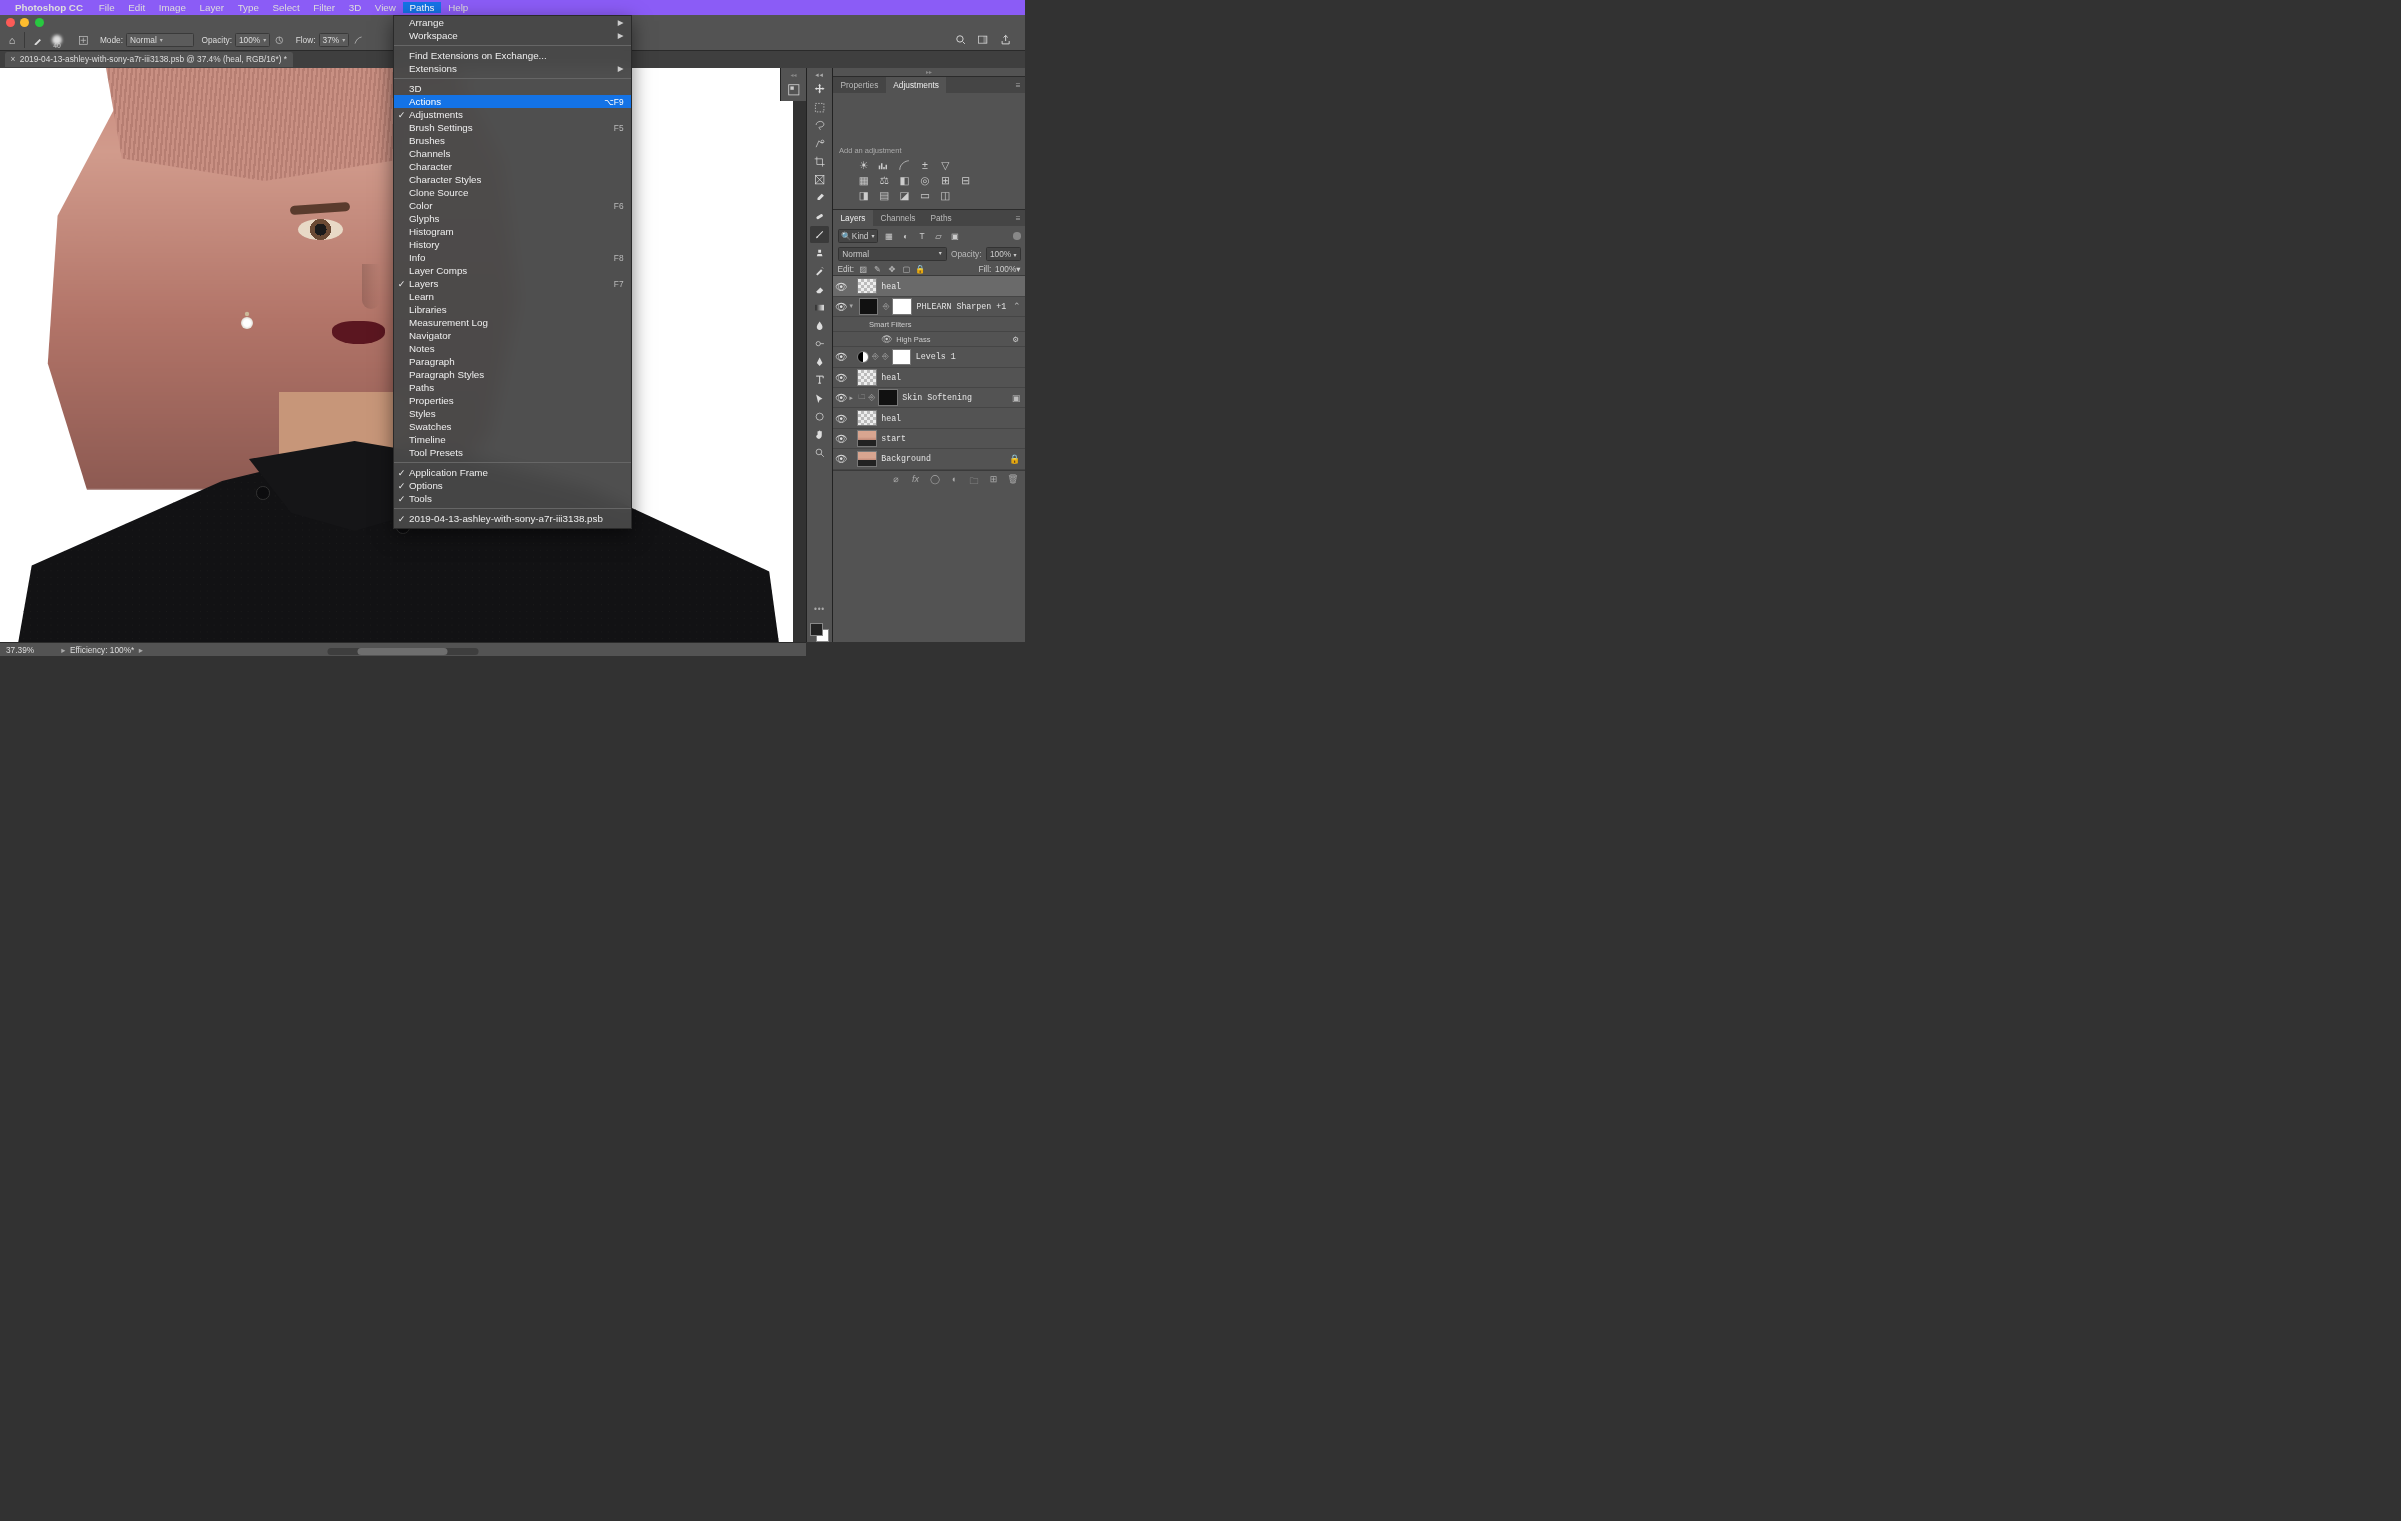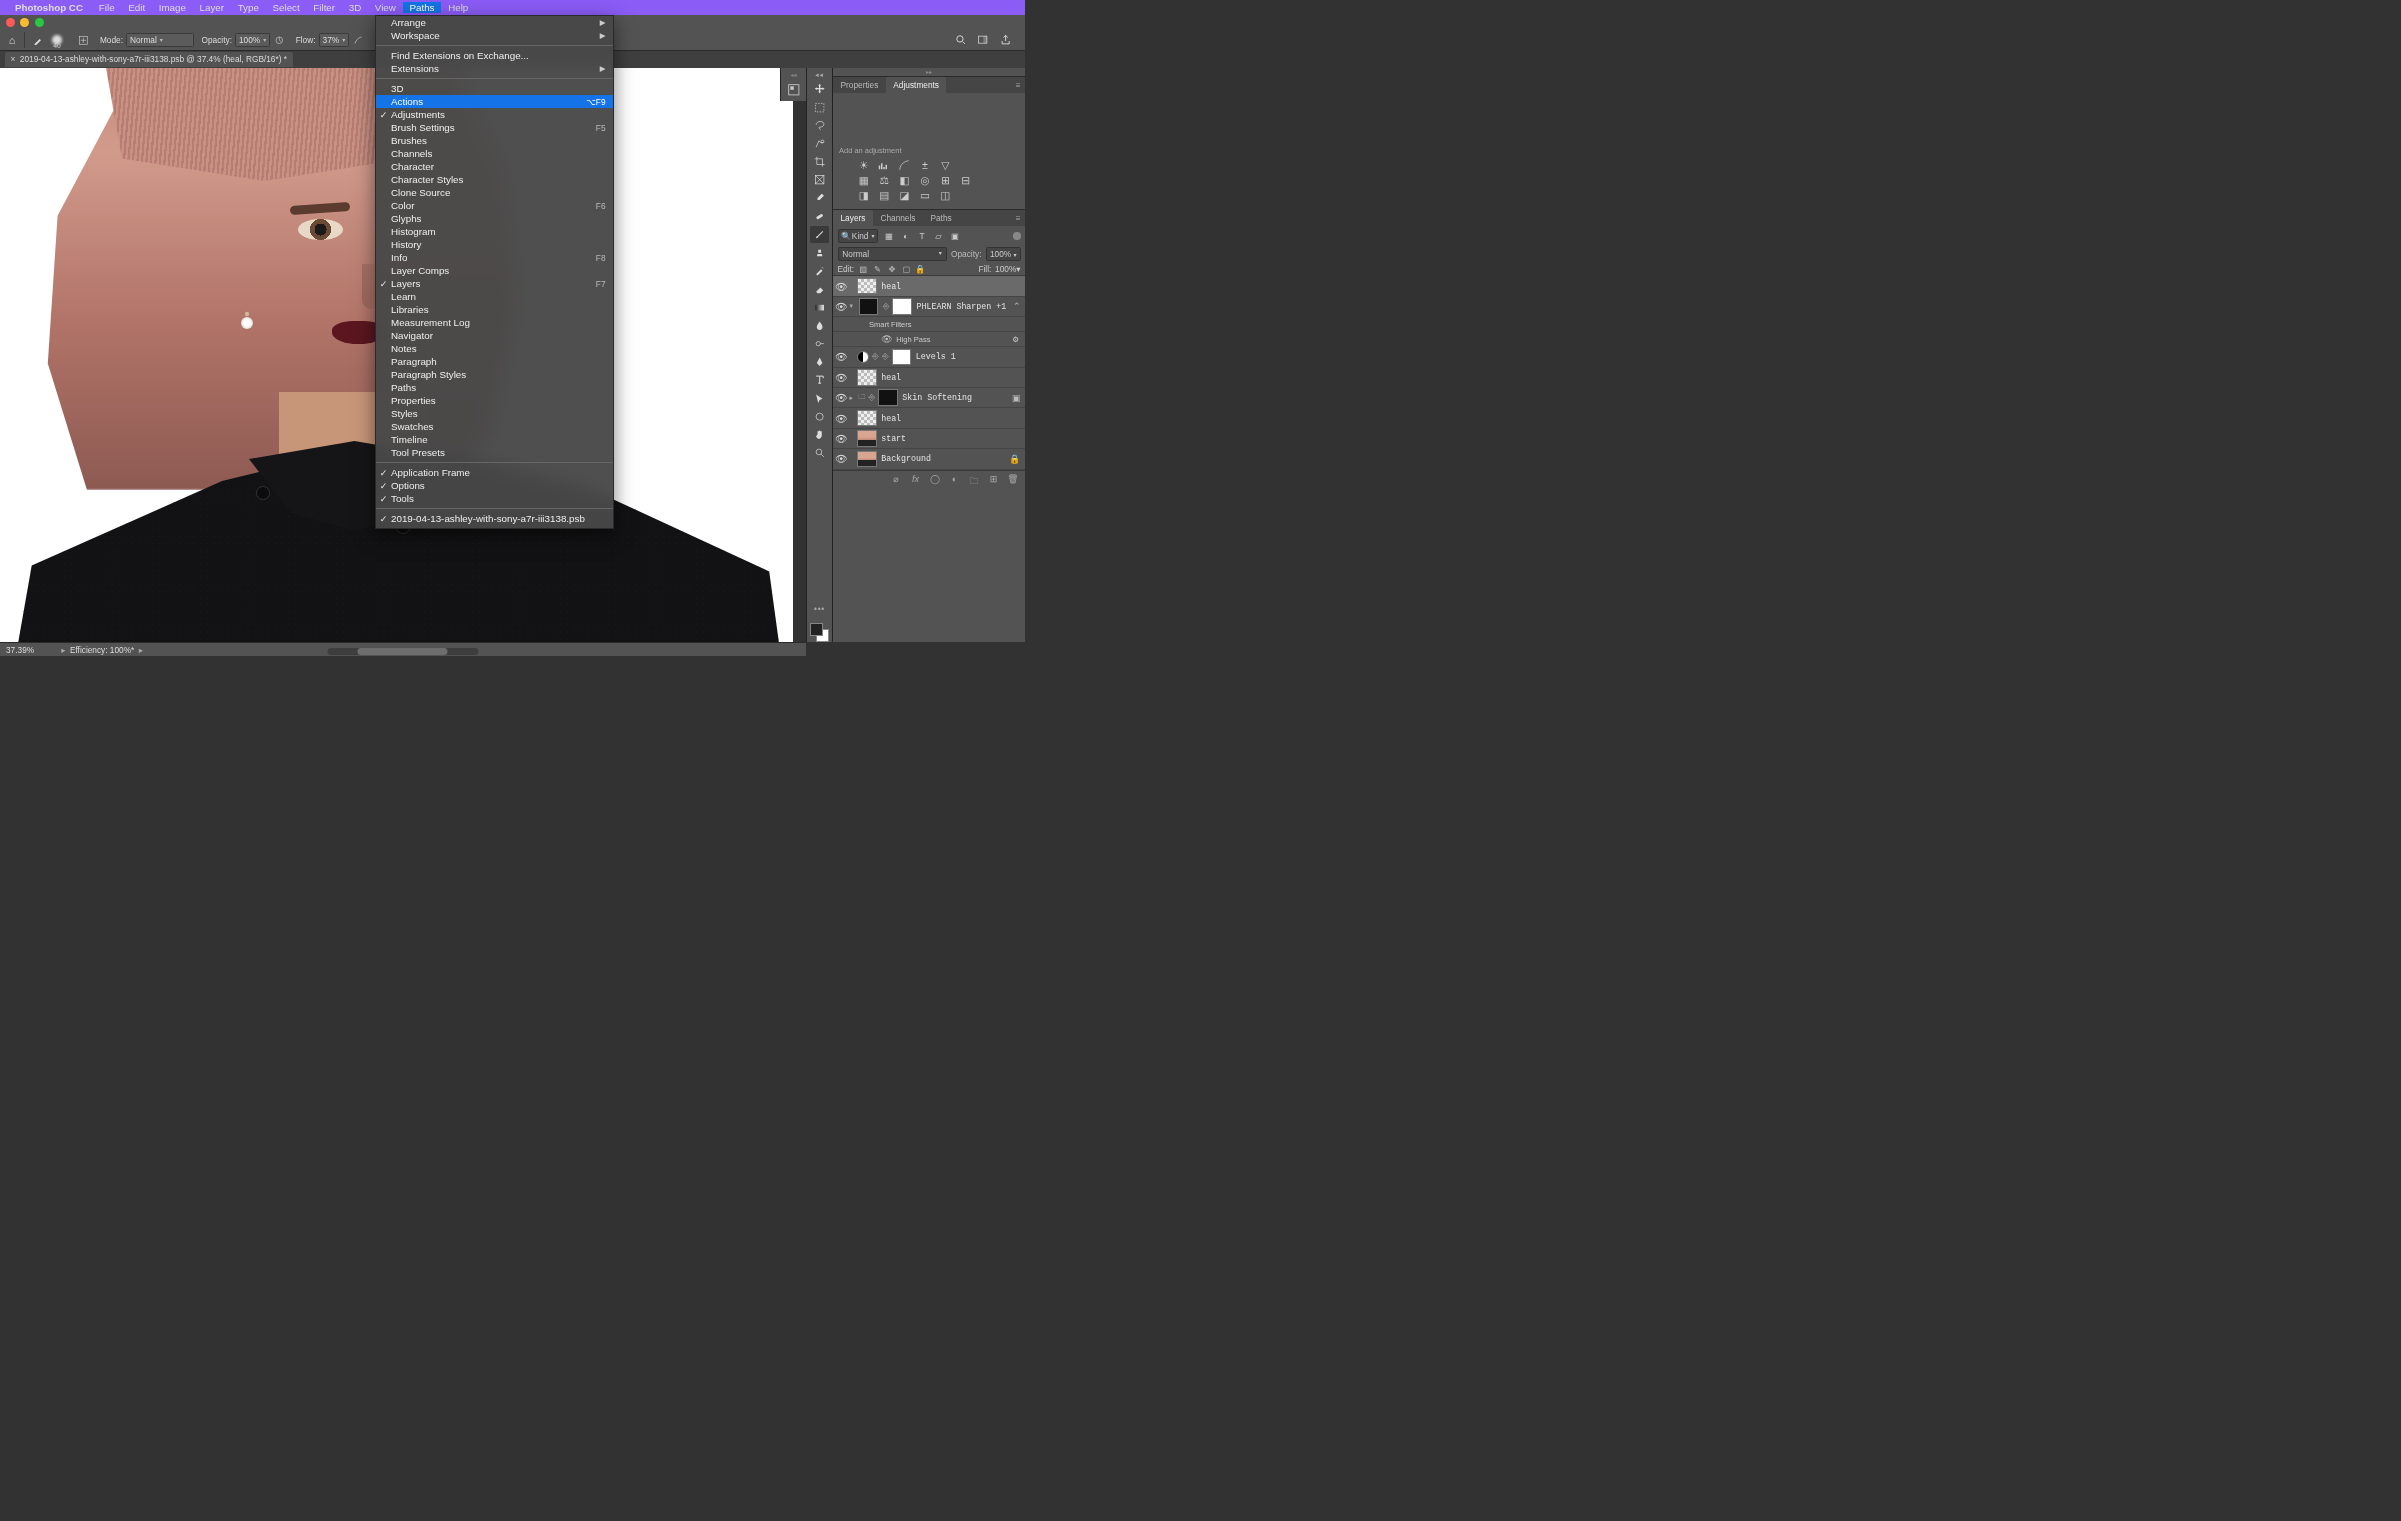--- a/index.html
+++ b/index.html
@@ -70,21 +70,21 @@
   background:
     radial-gradient(circle at 50% 50%, #1b1b1b 0.8px, transparent 0.8px) 0 0/6.8px 6.8px,
     #121214;
   clip-path: polygon(4% 40%, 28% 12%, 42% 3%, 58% 3%, 74% 14%, 97% 42%, 100% 100%, 0 100%);
 }
 .collar { position:absolute; top:373px; left:249px; width:211px; height:90px; background:#151517; clip-path: polygon(0 20%,50% 0,100% 20%,80% 80%,50% 100%,20% 80%); }
 .cbtn { position:absolute; width:13.6px;height:13.6px;border-radius:50%;background:#0c0c0e; border:0.8px solid #333;}
 .cbtn.b1{ top:418px; left:256px;} .cbtn.b2{ top:452px; left:396px;} .cbtn.b3{ top:418px; left:471px;}
 
 
-.dropdown { position:absolute; top:15px; left:375px; width:239px; background: rgba(72,72,72,.96); backdrop-filter: blur(9px); border:0.8px solid #2a2a2a; box-shadow: 0 6px 18px rgba(0,0,0,.5); color:#eee; font-size:9.8px; padding-bottom:3px; z-index:500;}
+.dropdown { position:absolute; top:15px; left:393px; width:239px; background: rgba(72,72,72,.96); backdrop-filter: blur(9px); border:0.8px solid #2a2a2a; box-shadow: 0 6px 18px rgba(0,0,0,.5); color:#eee; font-size:9.8px; padding-bottom:3px; z-index:500;}
 .dropdown .row { display:flex; align-items:center; height: 13px; padding: 0 7.5px 0 0; }
 .dropdown .row.hl { background:#1473e6; color:#fff; }
 .dropdown .row .chk { width: 15px; text-align:center; font-size:9px; }
 .dropdown .row .txt { flex:1; white-space:nowrap; overflow:hidden; text-overflow: ellipsis;}
 .dropdown .row .sc { color:#bbb; font-size:8.3px; margin-left:auto; }
 .dropdown .row.hl .sc { color:#fff; }
 .dropdown .row .sub { font-size:7.5px; color:#ccc; }
 .dropdown hr { border:none; border-top:0.8px solid #666; margin: 3px 0; }
 
 

